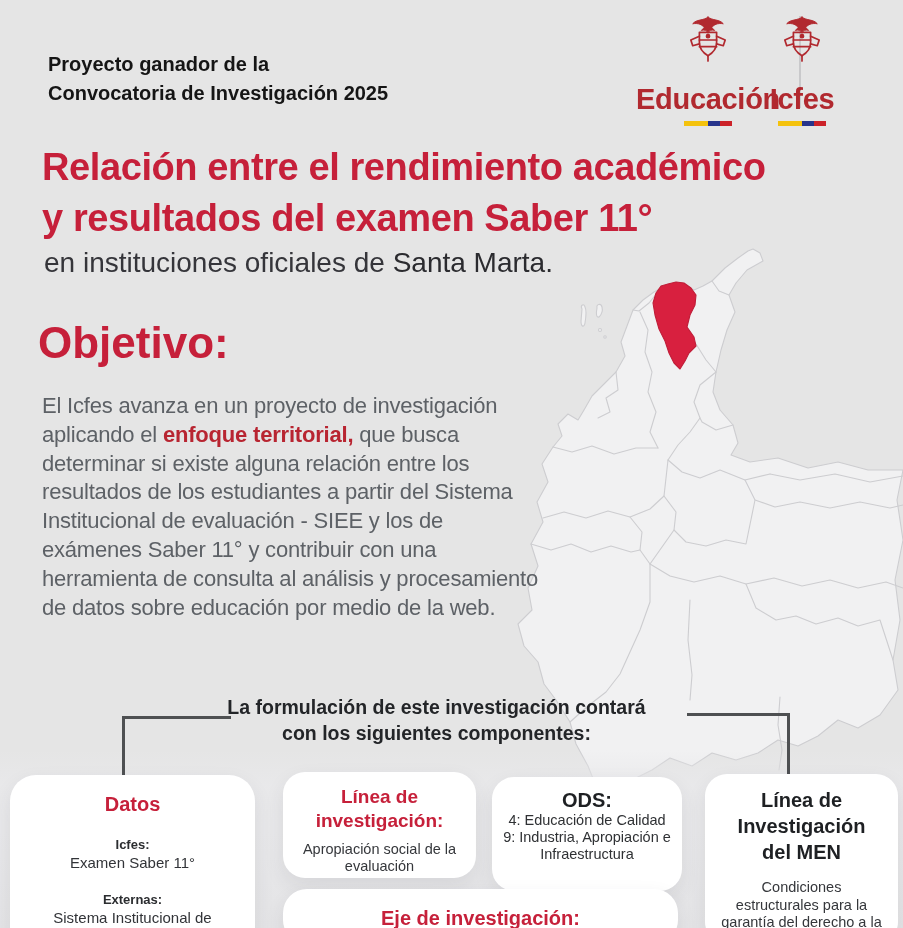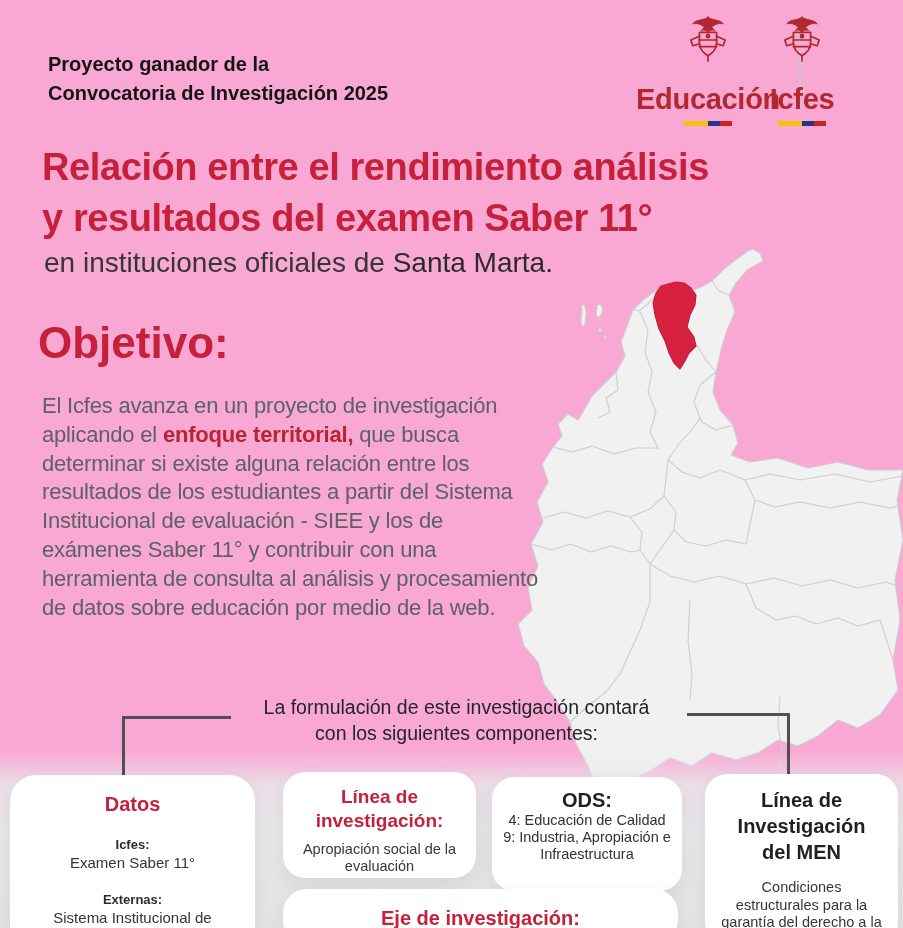--- a/index.html
+++ b/index.html
@@ -1,17 +1,17 @@
 <!DOCTYPE html>
 <html><head>
 <meta charset="utf-8">
 <style>
   html,body{margin:0;padding:0;}
   body{width:903px;height:928px;font-family:"Liberation Sans",sans-serif;}
-  .page{position:relative;width:903px;height:928px;background:#f9a8d4;overflow:hidden;}
+  .page{position:relative;width:903px;height:928px;background:#e5e5e5;overflow:hidden;}
 
   
   #banner{position:absolute;left:48px;top:50px;font-size:20px;line-height:29px;
     font-weight:700;color:#151515;z-index:3;}
   .logo-block{position:absolute;top:14px;text-align:center;z-index:3;}
   #logo-educacion{left:622px;width:172px;}
   #logo-icfes{left:756px;width:92px;}
   #logo-divider{position:absolute;left:799px;top:16px;width:2px;height:92px;background:#c9c9cb;z-index:3;}
   .crest{display:block;margin:0 auto;}
   .logo-text{font-size:29px;font-weight:700;color:#b1292f;margin-top:17px;letter-spacing:-0.3px;}
@@ -30,22 +30,22 @@
   #objetivo-heading{position:absolute;left:38px;top:318px;font-size:44px;font-weight:700;
     color:#c6203a;z-index:3;}
   #objetivo-body{position:absolute;left:42px;top:392px;width:500px;font-size:22px;
     line-height:28.8px;color:#5d6166;letter-spacing:-0.2px;z-index:3;}
   #objetivo-body b{color:#b82531;font-weight:700;}
 
   
   #map{position:absolute;left:493px;top:245px;width:410px;height:560px;z-index:1;}
 
   
-  #components-intro{position:absolute;left:184px;top:694px;width:545px;text-align:center;
-    font-size:19.5px;line-height:26px;font-weight:400;color:#232528;z-index:3;}
+  #components-intro{position:absolute;left:164px;top:694px;width:545px;text-align:center;
+    font-size:19.5px;line-height:26px;font-weight:700;color:#232528;z-index:3;}
   #bracket-left{position:absolute;left:122px;top:716px;width:106px;height:60px;
     border-left:3px solid #4e5052;border-top:3px solid #4e5052;z-index:3;}
   #bracket-right{position:absolute;left:687px;top:713px;width:100px;height:60px;
     border-right:3px solid #4e5052;border-top:3px solid #4e5052;z-index:3;}
 
   
   #bottom-fade{position:absolute;left:0;top:750px;width:903px;height:178px;z-index:2;
     background:linear-gradient(180deg,rgba(234,234,236,0) 0%,rgba(233,233,235,0.85) 20%,#e8e8ea 45%,#e4e4e6 100%);}
   .card{position:absolute;background:#ffffff;border-radius:24px;text-align:center;z-index:4;
     box-shadow:0 8px 20px rgba(50,50,70,0.09);}
@@ -158,21 +158,21 @@
         <path fill="#f1f1f2" d="M104,63 C103,59 108,58 109,62 C110,66 108,70 106,72 C103,73 103,68 104,63 Z"></path>
         <circle cx="107" cy="85" r="1.5" fill="#f1f1f2"></circle>
         <circle cx="112" cy="92" r="1.2" fill="#f1f1f2"></circle>
 
         <path fill="#d8203f" stroke="#c01d38" d="M163,48 L168,41 L175,39 L183,37 L191,38 L198,43 L203,50 L202,60 L197,70 L194,82 L201,92 L203,101 L196,108 L192,116 L187,124 L181,118 L176,108 L172,96 L166,84 L162,70 L160,58 Z"></path>
       </g>
     </svg>
   </div>
 
   <div id="main-title">
-    <div>Relación entre el rendimiento análisis</div>
+    <div>Relación entre el rendimiento académico</div>
     <div>y resultados del examen Saber 11°</div>
   </div>
   <div id="subtitle">
     <span>en instituciones oficiales de </span><b>Santa Marta.</b>
   </div>
 
   <div id="objetivo-heading">Objetivo:</div>
   <div id="objetivo-body">
     <span>El Icfes avanza en un proyecto de investigación aplicando el </span><b>enfoque territorial,</b><span> que busca determinar si existe alguna relación entre los resultados de los estudiantes a partir del Sistema Institucional de evaluación - SIEE y los de exámenes Saber 11° y contribuir con una herramienta de consulta al análisis y procesamiento de datos sobre educación por medio de la web.</span>
   </div>

